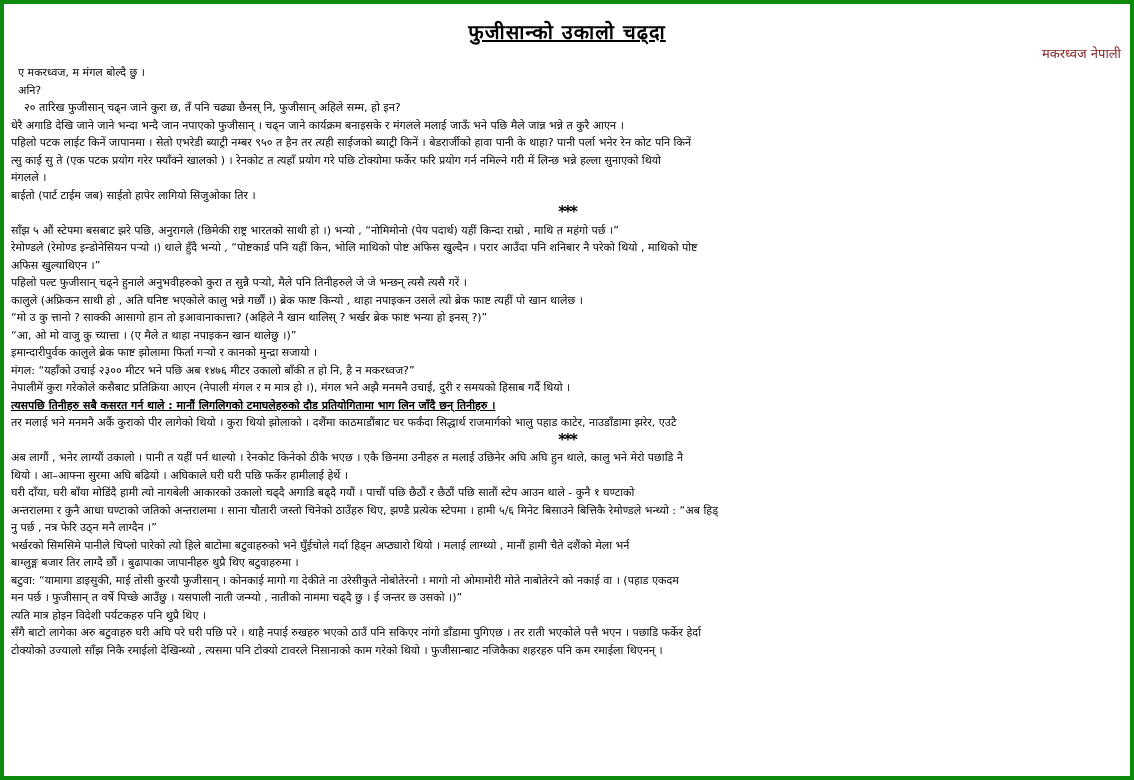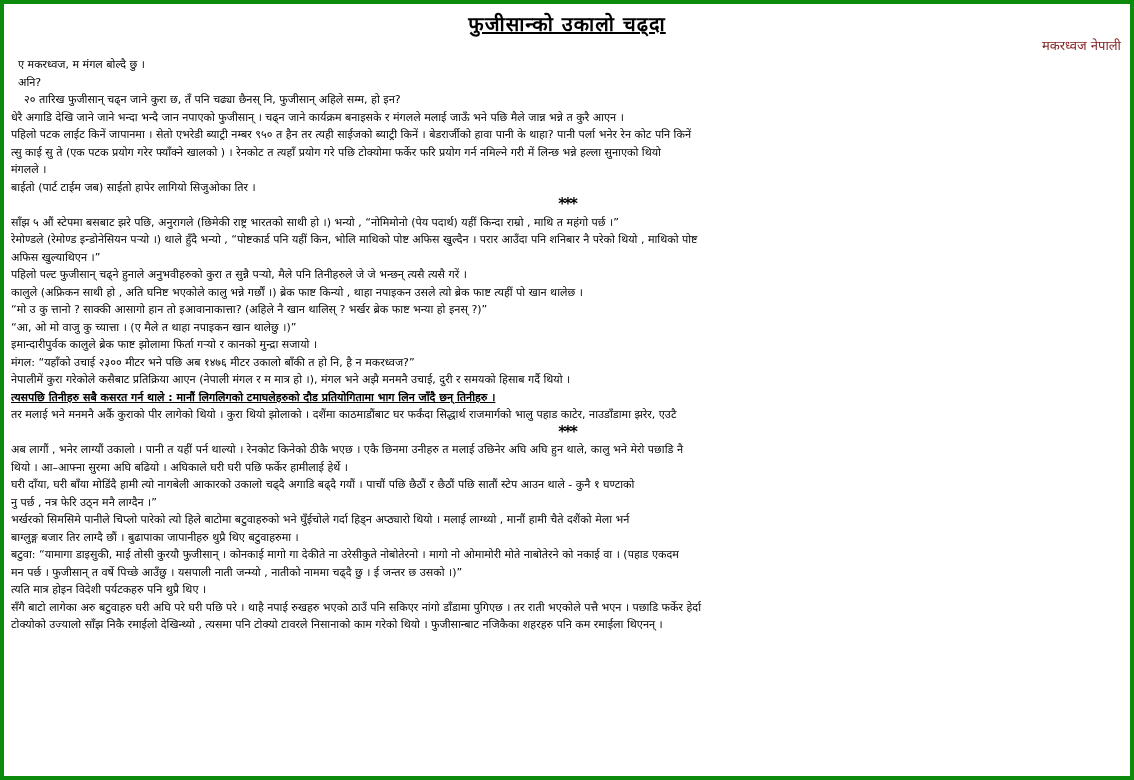--- a/index.html
+++ b/index.html
@@ -9,21 +9,21 @@
     font-family: "DejaVu Sans", "Liberation Sans", sans-serif;
   }
   .page {
     position: relative;
     width: 1134px;
     height: 780px;
     box-sizing: border-box;
     border: 4px solid #0c8a0c;
     background: #ffffff;
     overflow: hidden;
-    padding: 4px 7px 2px 7px;
+    padding: 12px 7px 2px 7px;
   }
   .title-row {
     text-align: center;
     margin-top: 2px;
   }
   .doc-title {
     display: inline-block;
     font-size: 20px;
     font-weight: bold;
     color: #000000;
@@ -86,20 +86,21 @@
       <div class="line">“आ, ओ मो वाजु कु च्यात्ता । (ए मैले त थाहा नपाइकन खान थालेछु ।)”</div>
       <div class="line">इमान्दारीपुर्वक कालुले ब्रेक फाष्ट झोलामा फिर्ता गऱ्यो र कानको मुन्द्रा सजायो ।</div>
       <div class="line">मंगल:  “यहाँको उचाई २३०० मीटर भने पछि अब १४७६ मीटर उकालो बाँकी त हो नि, है न मकरध्वज?”</div>
       <div class="line">नेपालीमें कुरा गरेकोले कसैबाट प्रतिक्रिया आएन (नेपाली मंगल र म मात्र हो ।), मंगल भने अझै मनमनै उचाई, दुरी र समयको हिसाब गर्दै थियो ।</div>
       <div class="line bold">त्यसपछि तिनीहरु सबै  कसरत गर्न  थाले :  मानौं  लिगलिगको टमाघलेहरुको  दौड प्रतियोगितामा भाग लिन जाँदै छन्  तिनीहरु ।</div>
       <div class="line">तर मलाई भने मनमनै अर्कै कुराको पीर लागेको थियो । कुरा थियो झोलाको । दशैंमा काठमाडौंबाट घर फर्कंदा सिद्धार्थ राजमार्गको भालु पहाड काटेर, नाउडाँडामा झरेर, एउटै</div>
       <div class="sep">***</div>
       <div class="line">अब लागौं , भनेर लाग्यौं उकालो । पानी त यहीं पर्न थाल्यो । रेनकोट किनेको ठीकै भएछ । एकै छिनमा उनीहरु त मलाई उछिनेर अघि अघि हुन थाले, कालु भने मेरो पछाडि नै</div>
       <div class="line">थियो । आ–आफ्ना सुरमा अघि बढियो । अघिकाले घरी घरी पछि फर्केर हामीलाई हेर्थे ।</div>
       <div class="line">घरी दाँया, घरी बाँया मोडिंदै हामी त्यो नागबेली आकारको उकालो चढ्दै अगाडि बढ्दै गयौं । पाचौं पछि छैठौं र छैठौं पछि सातौं स्टेप आउन थाले - कुनै १ घण्टाको</div>
+      <div class="line">अन्तरालमा र कुनै आधा घण्टाको जतिको अन्तरालमा । साना चौतारी जस्तो चिनेको ठाउँहरु थिए, झण्डै प्रत्येक स्टेपमा । हामी ५/६ मिनेट बिसाउने बित्तिकै रेमोण्डले भन्थ्यो : “अब हिड्</div>
       <div class="line">नु पर्छ , नत्र फेरि उठ्न मनै लाग्दैन ।”</div>
       <div class="line">भर्खरको सिमसिमे पानीले चिप्लो पारेको त्यो हिले बाटोमा बटुवाहरुको भने घुँईचोले गर्दा हिड्न अप्ठ्यारो थियो । मलाई लाग्थ्यो , मानौं हामी चैते दशैंको मेला भर्न</div>
       <div class="line">बाग्लुङ्ग बजार तिर लाग्दै छौं । बुढापाका जापानीहरु थुप्रै थिए बटुवाहरुमा ।</div>
       <div class="line">बटुवा: “यामागा डाइसुकी, माई तोसी कुरयौ फुजीसान् । कोनकाई मागो गा देकीते ना उरेसीकुते नोबोतेरनो । मागो नो ओमामोरी मोते नाबोतेरने को नकाई वा । (पहाड एकदम</div>
       <div class="line">मन पर्छ । फुजीसान् त वर्षे पिच्छे आउँछु । यसपाली नाती जन्म्यो , नातीको नाममा चढ्दै छु । ई जन्तर छ उसको ।)”</div>
       <div class="line">त्यति मात्र होइन विदेशी पर्यटकहरु पनि थुप्रै थिए ।</div>
       <div class="line">सँगै बाटो लागेका अरु बटुवाहरु घरी अघि परे घरी पछि परे । थाहै नपाई रुखहरु भएको ठाउँ पनि सकिएर नांगो डाँडामा पुगिएछ । तर राती भएकोले पत्तै भएन । पछाडि फर्केर हेर्दा</div>
       <div class="line">टोक्योको उज्यालो साँझ निकै रमाईलो देखिन्थ्यो , त्यसमा पनि टोक्यो टावरले निसानाको काम गरेको थियो । फुजीसान्बाट नजिकैका शहरहरु पनि कम रमाईला थिएनन् ।</div>
     </div>
 </div>

